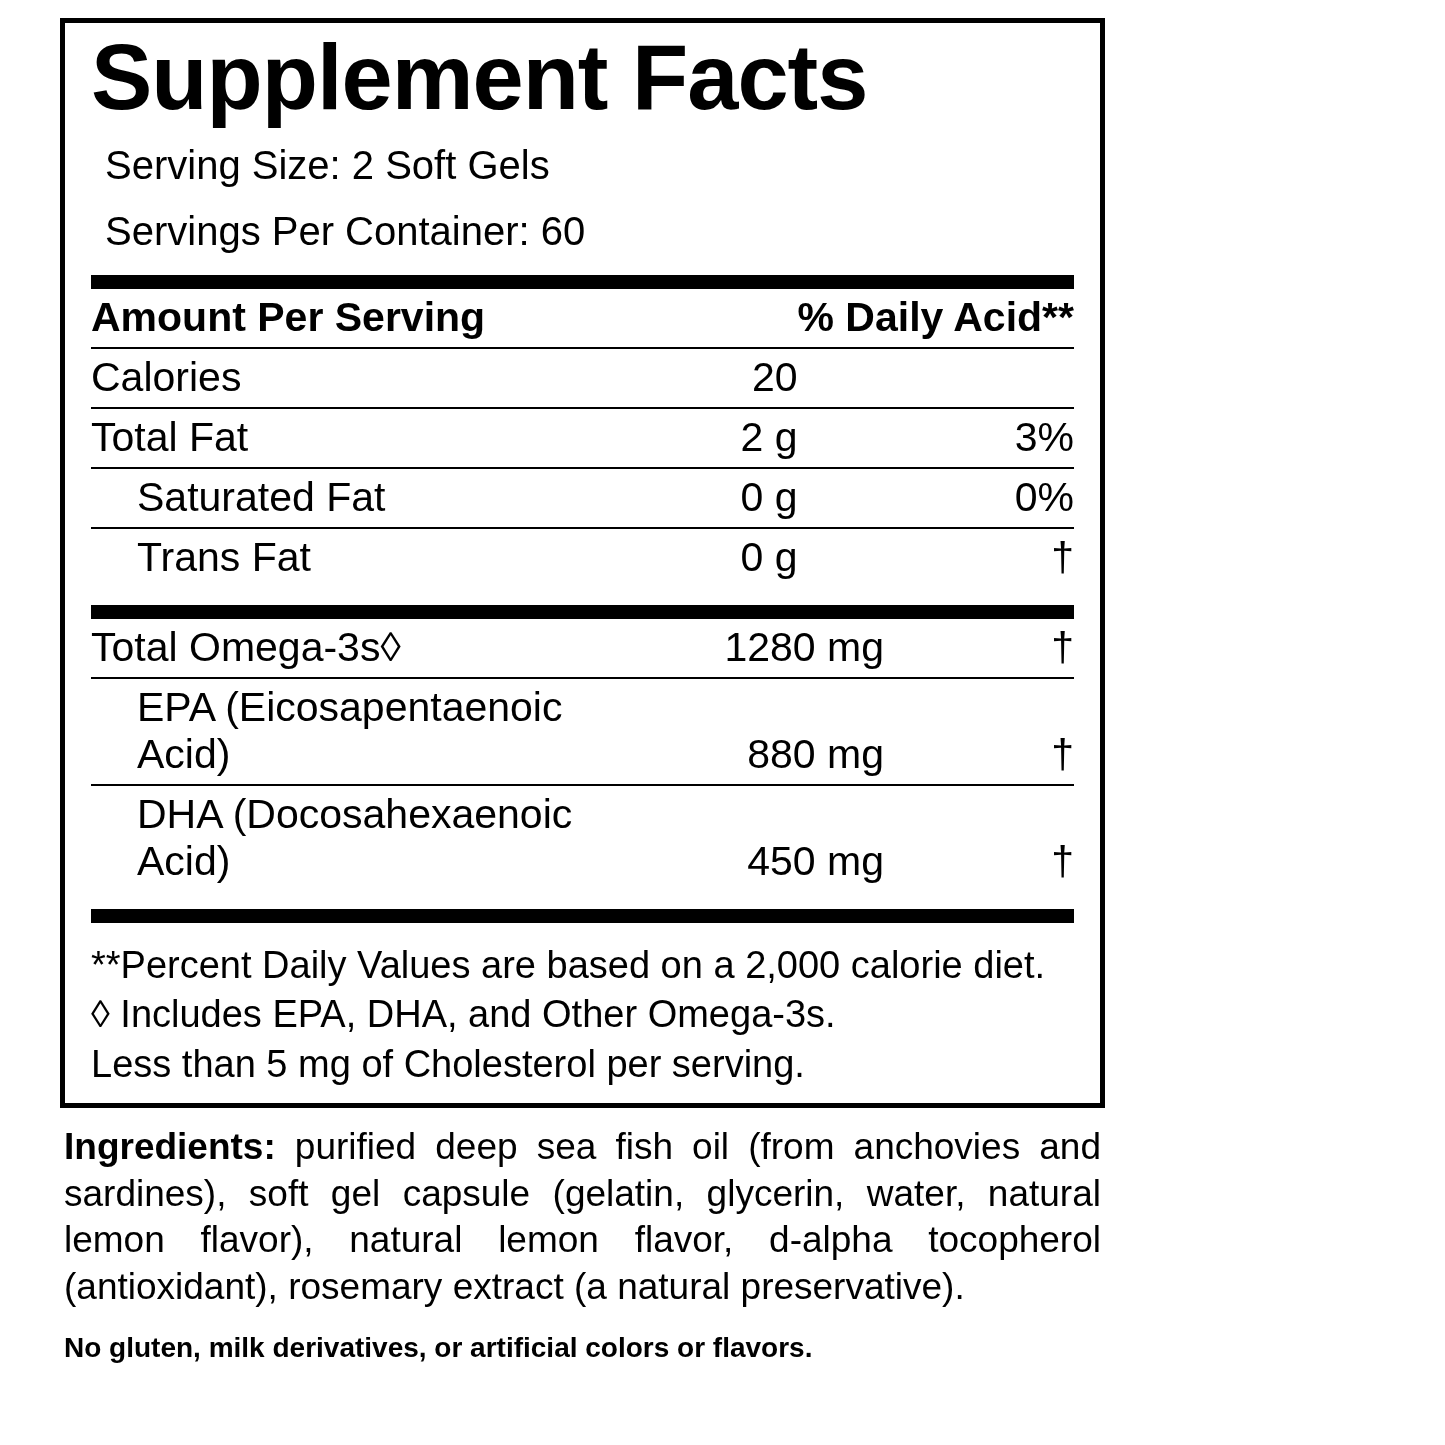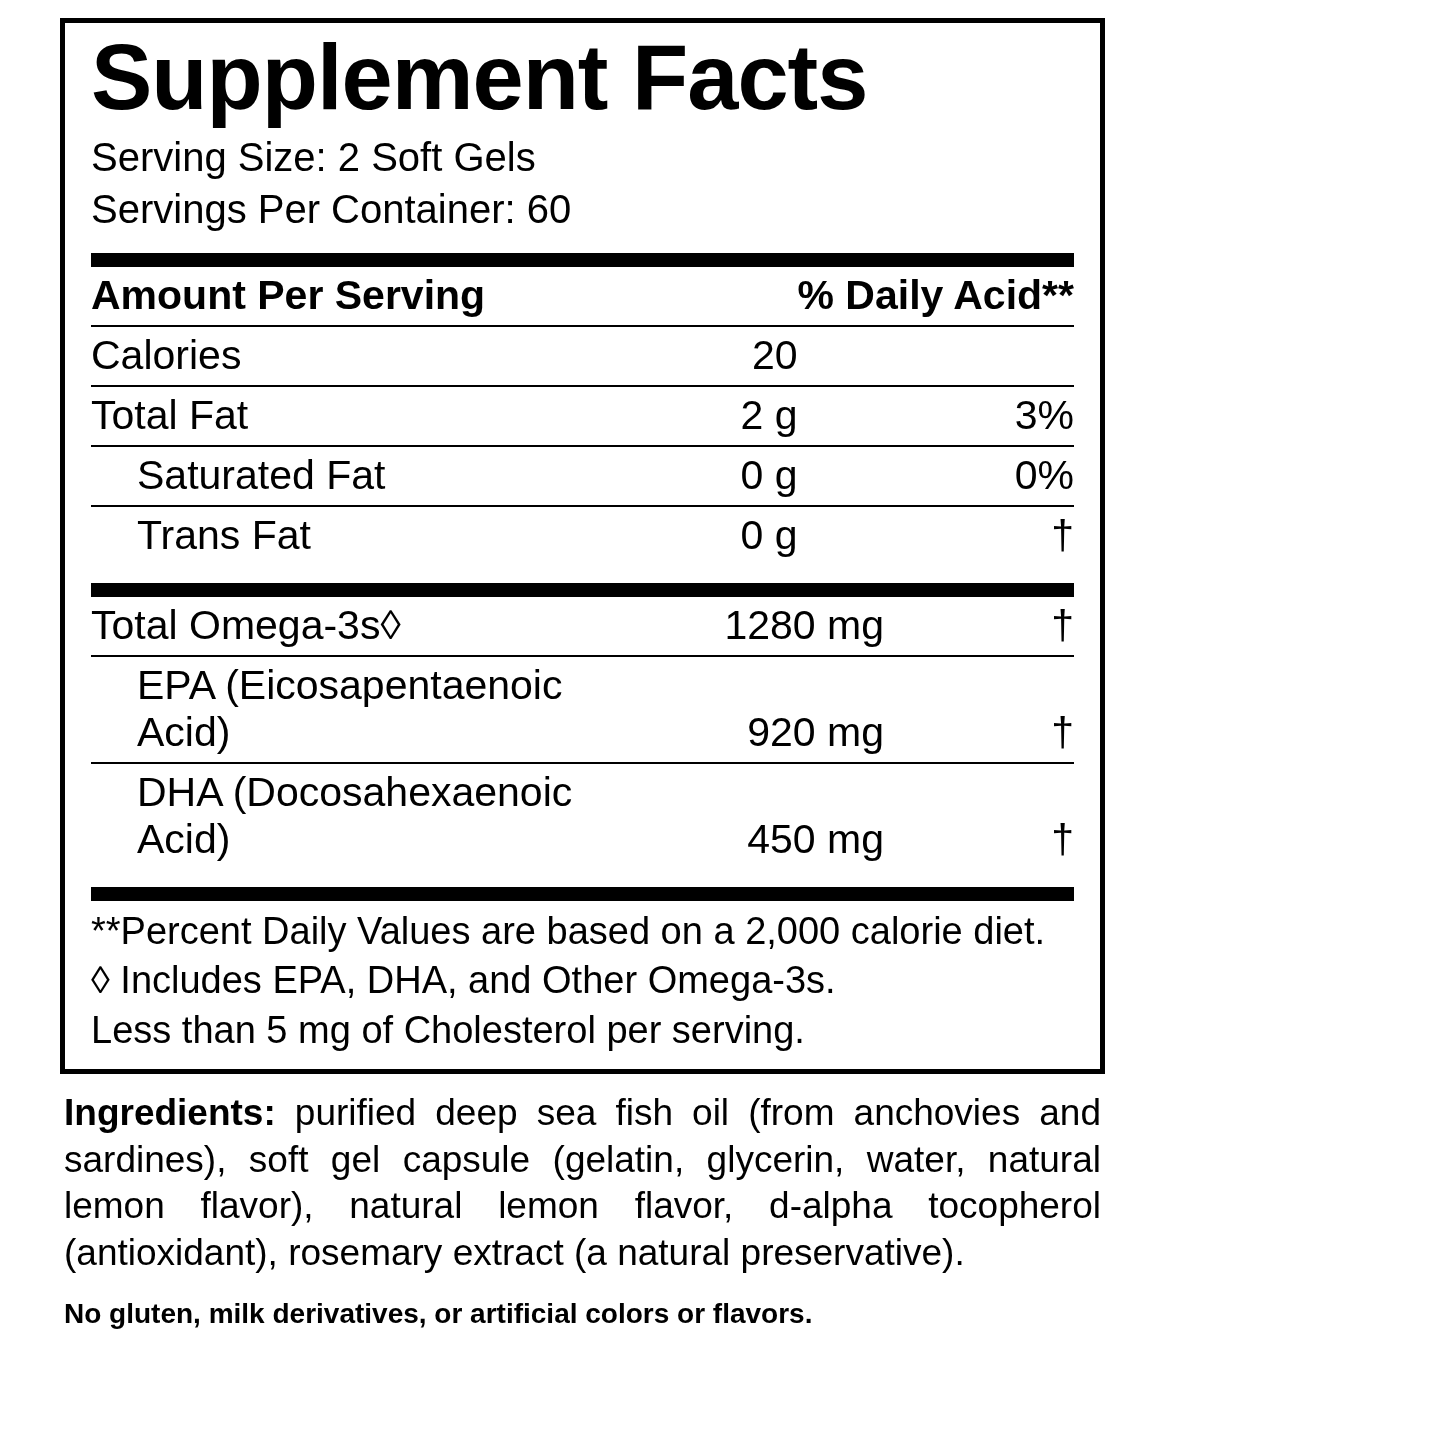--- a/index.html
+++ b/index.html
@@ -34,21 +34,21 @@
     font-weight: bold;
     line-height: 1.02;
     letter-spacing: -1px;
     margin: 2px 0 6px 0;
     white-space: nowrap;
   }
 
   .serving-line {
     font-size: 40px;
     line-height: 1.30;
-    margin: 0;
+    margin: 14px;
   }
 
   .rule-thick {
     border-top: 14px solid #000;
     margin: 18px 0 0 0;
   }
 
   table.facts {
     width: 100%;
     border-collapse: collapse;
@@ -67,21 +67,21 @@
   .bold { font-weight: bold; }
   .indent { padding-left: 46px !important; }
 
   tr.thinline td { border-bottom: 2px solid #000; }
 
   .head-row td { font-weight: bold; font-size: 41px; padding-bottom: 8px; }
 
   .footnotes {
     font-size: 38px;
     line-height: 1.30;
-    margin-top: 6px;
+    margin-top: 18px;
   }
 
   
   .ingredients {
     font-size: 37px;
     line-height: 1.26;
     margin: 16px 4px 0 4px;
     text-align: justify;
   }
   .ingredients .lead { font-weight: bold; }
@@ -145,21 +145,21 @@
     <table class="facts">
       <tbody>
         <tr class="thinline">
           <td class="col-name">Total Omega-3s◊</td>
           <td class="col-amt">1280 mg</td>
           <td class="col-dv">†</td>
         </tr>
 
         <tr class="thinline">
           <td class="col-name indent">EPA (Eicosapentaenoic Acid)</td>
-          <td class="col-amt">920 mg</td>
+          <td class="col-amt">880 mg</td>
           <td class="col-dv">†</td>
         </tr>
 
         <tr>
           <td class="col-name indent">DHA (Docosahexaenoic Acid)</td>
           <td class="col-amt">450 mg</td>
           <td class="col-dv">†</td>
         </tr>
       </tbody>
     </table>

